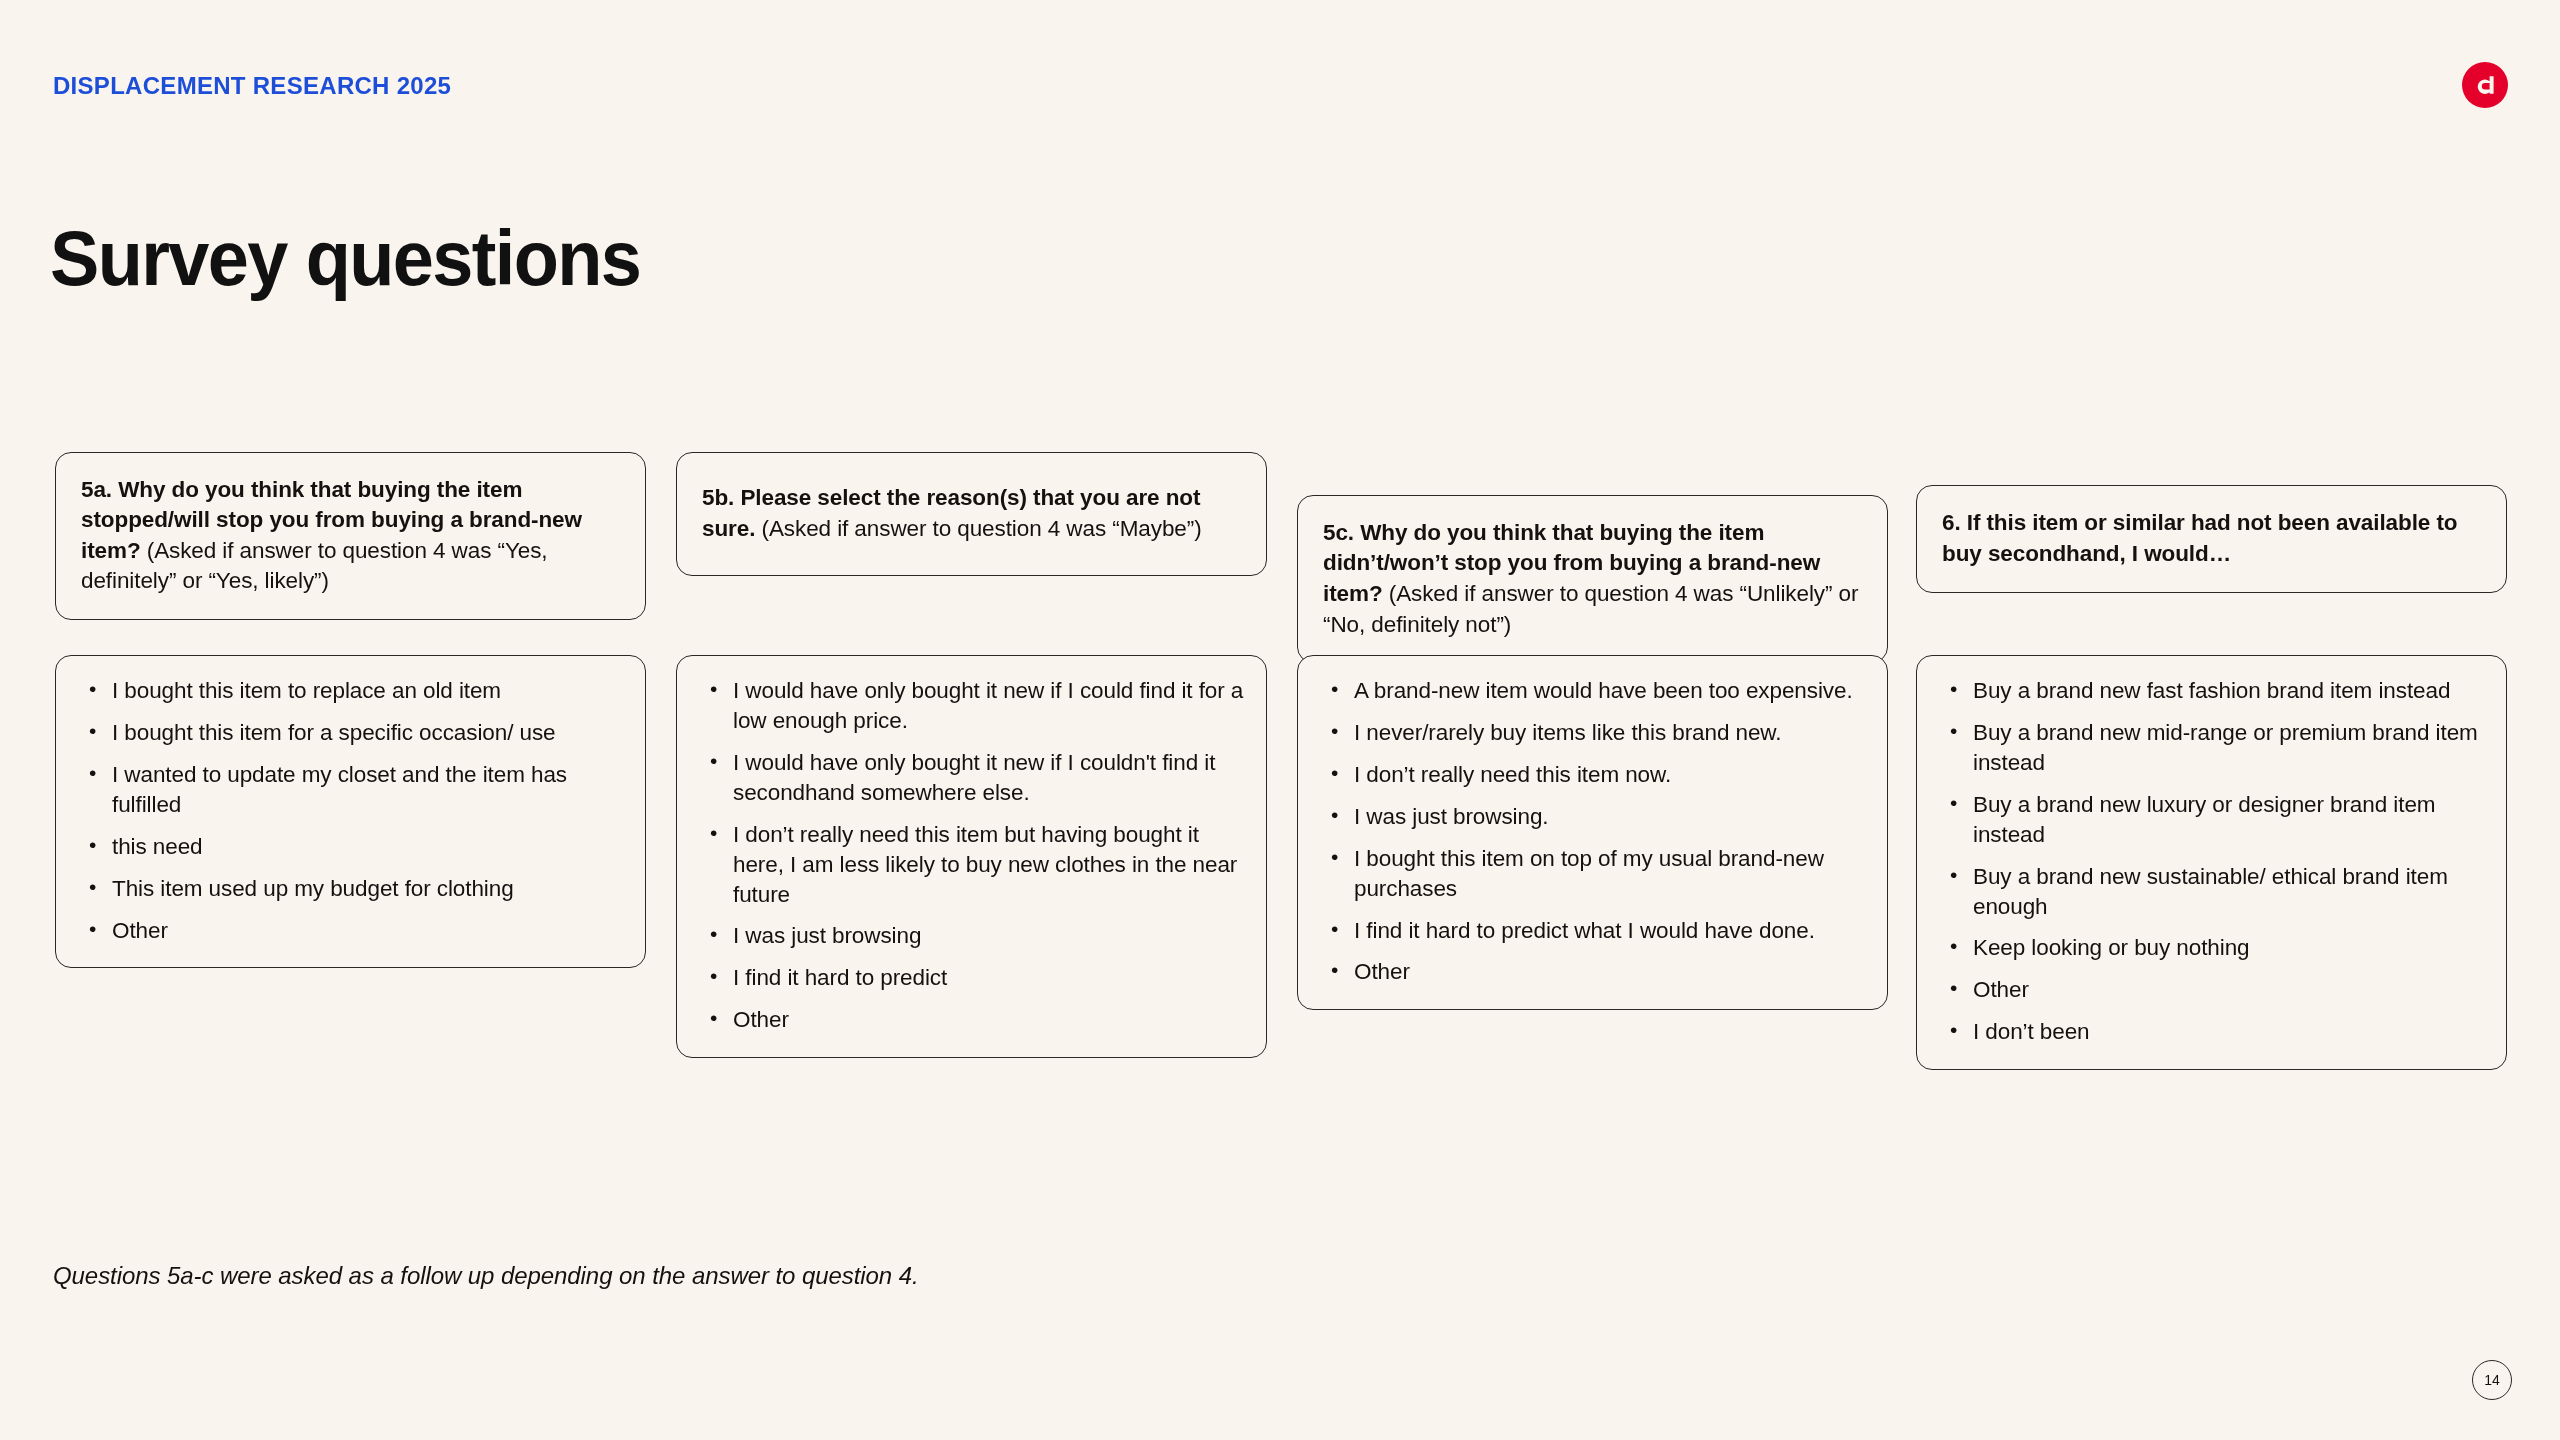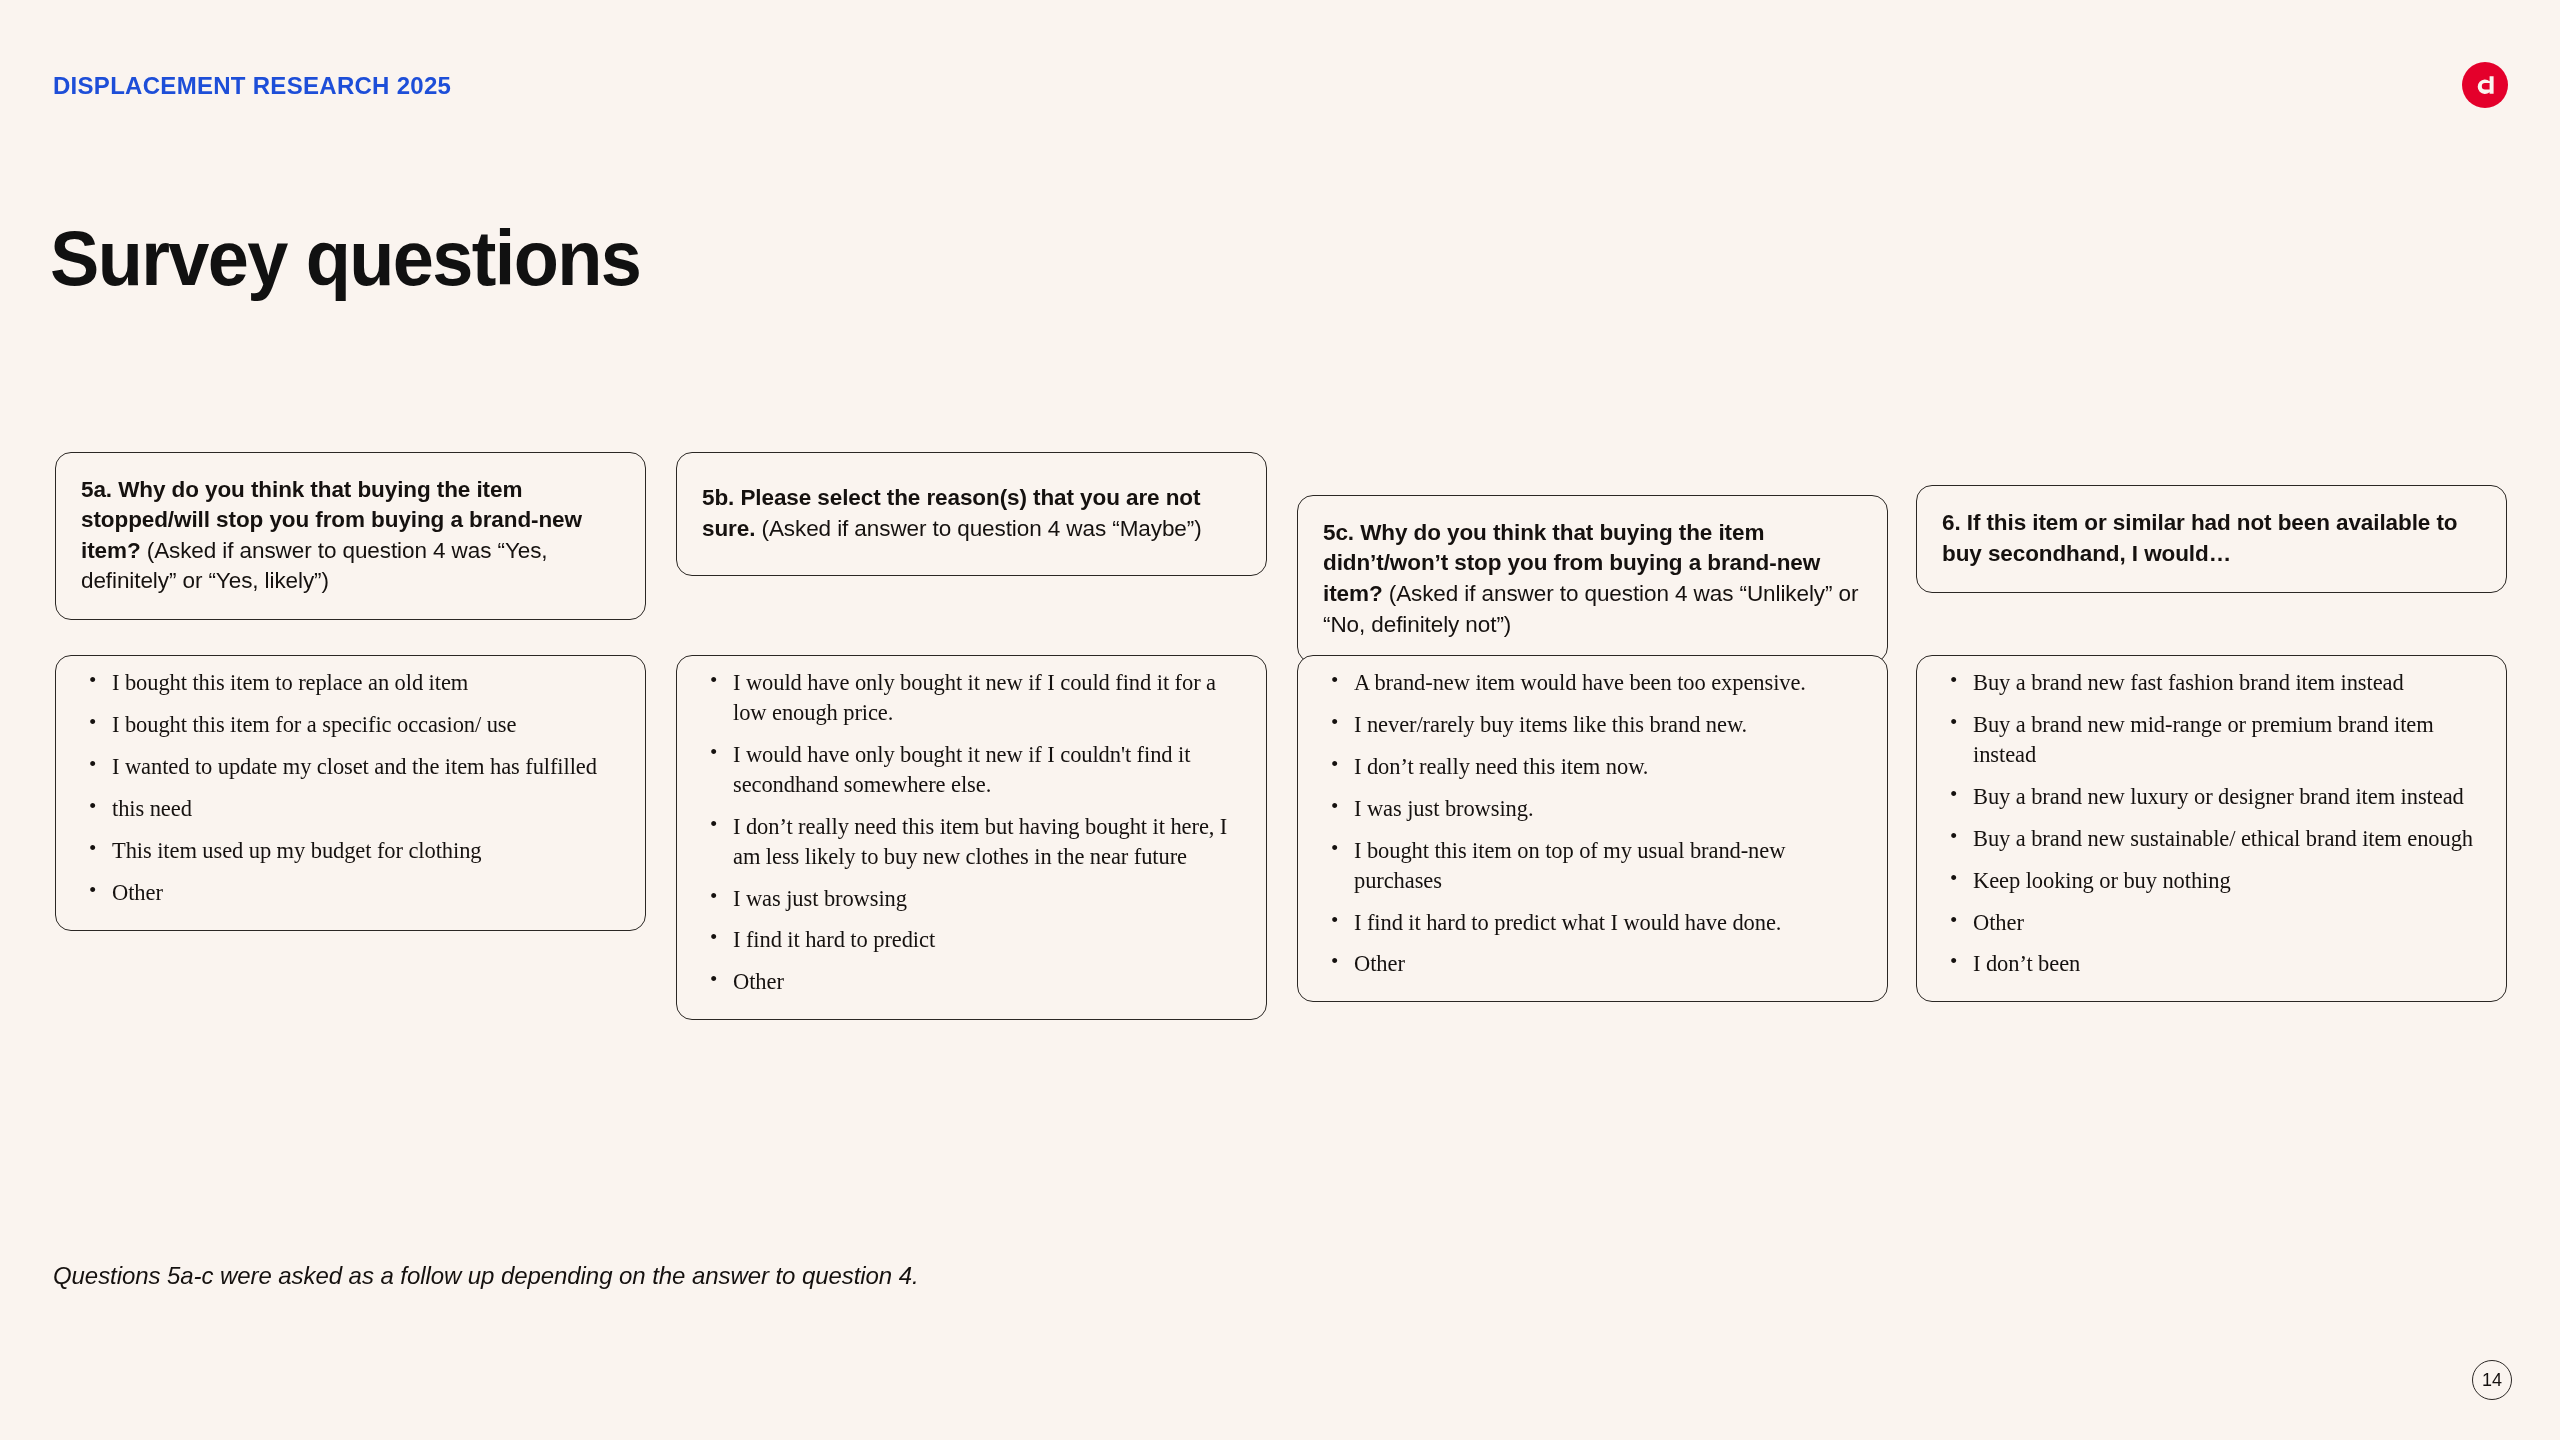--- a/index.html
+++ b/index.html
@@ -95,22 +95,21 @@
     line-height: 1.36;
     letter-spacing: -0.004em;
     font-weight: normal;
     color: #15110f;
   }
   .q-text b {
     font-weight: bold;
   }
 
   .a-card {
-    padding: 12px 22px 22px 22px;
-    font-family: Liberation Serif, serif;
+    padding: 20px 22px 22px 22px;
   }
   .a-list {
     margin: 0;
     padding: 0;
     list-style: none;
   }
   .a-list li {
     position: relative;
     padding-left: 34px;
     font-size: 22.5px;
@@ -157,21 +156,21 @@
     position: absolute;
     right: 48px;
     bottom: 40px;
     width: 38px;
     height: 38px;
     border: 1.4px solid #2b2724;
     border-radius: 50%;
     display: flex;
     align-items: center;
     justify-content: center;
-    font-size: 18px;
+    font-size: 14px;
     color: #15110f;
   }
 </style>
 </head>
 <body>
 
 <div class="eyebrow">DISPLACEMENT RESEARCH 2025</div>
 <h1 class="page-title">Survey questions</h1>
 
 <div class="logo">

